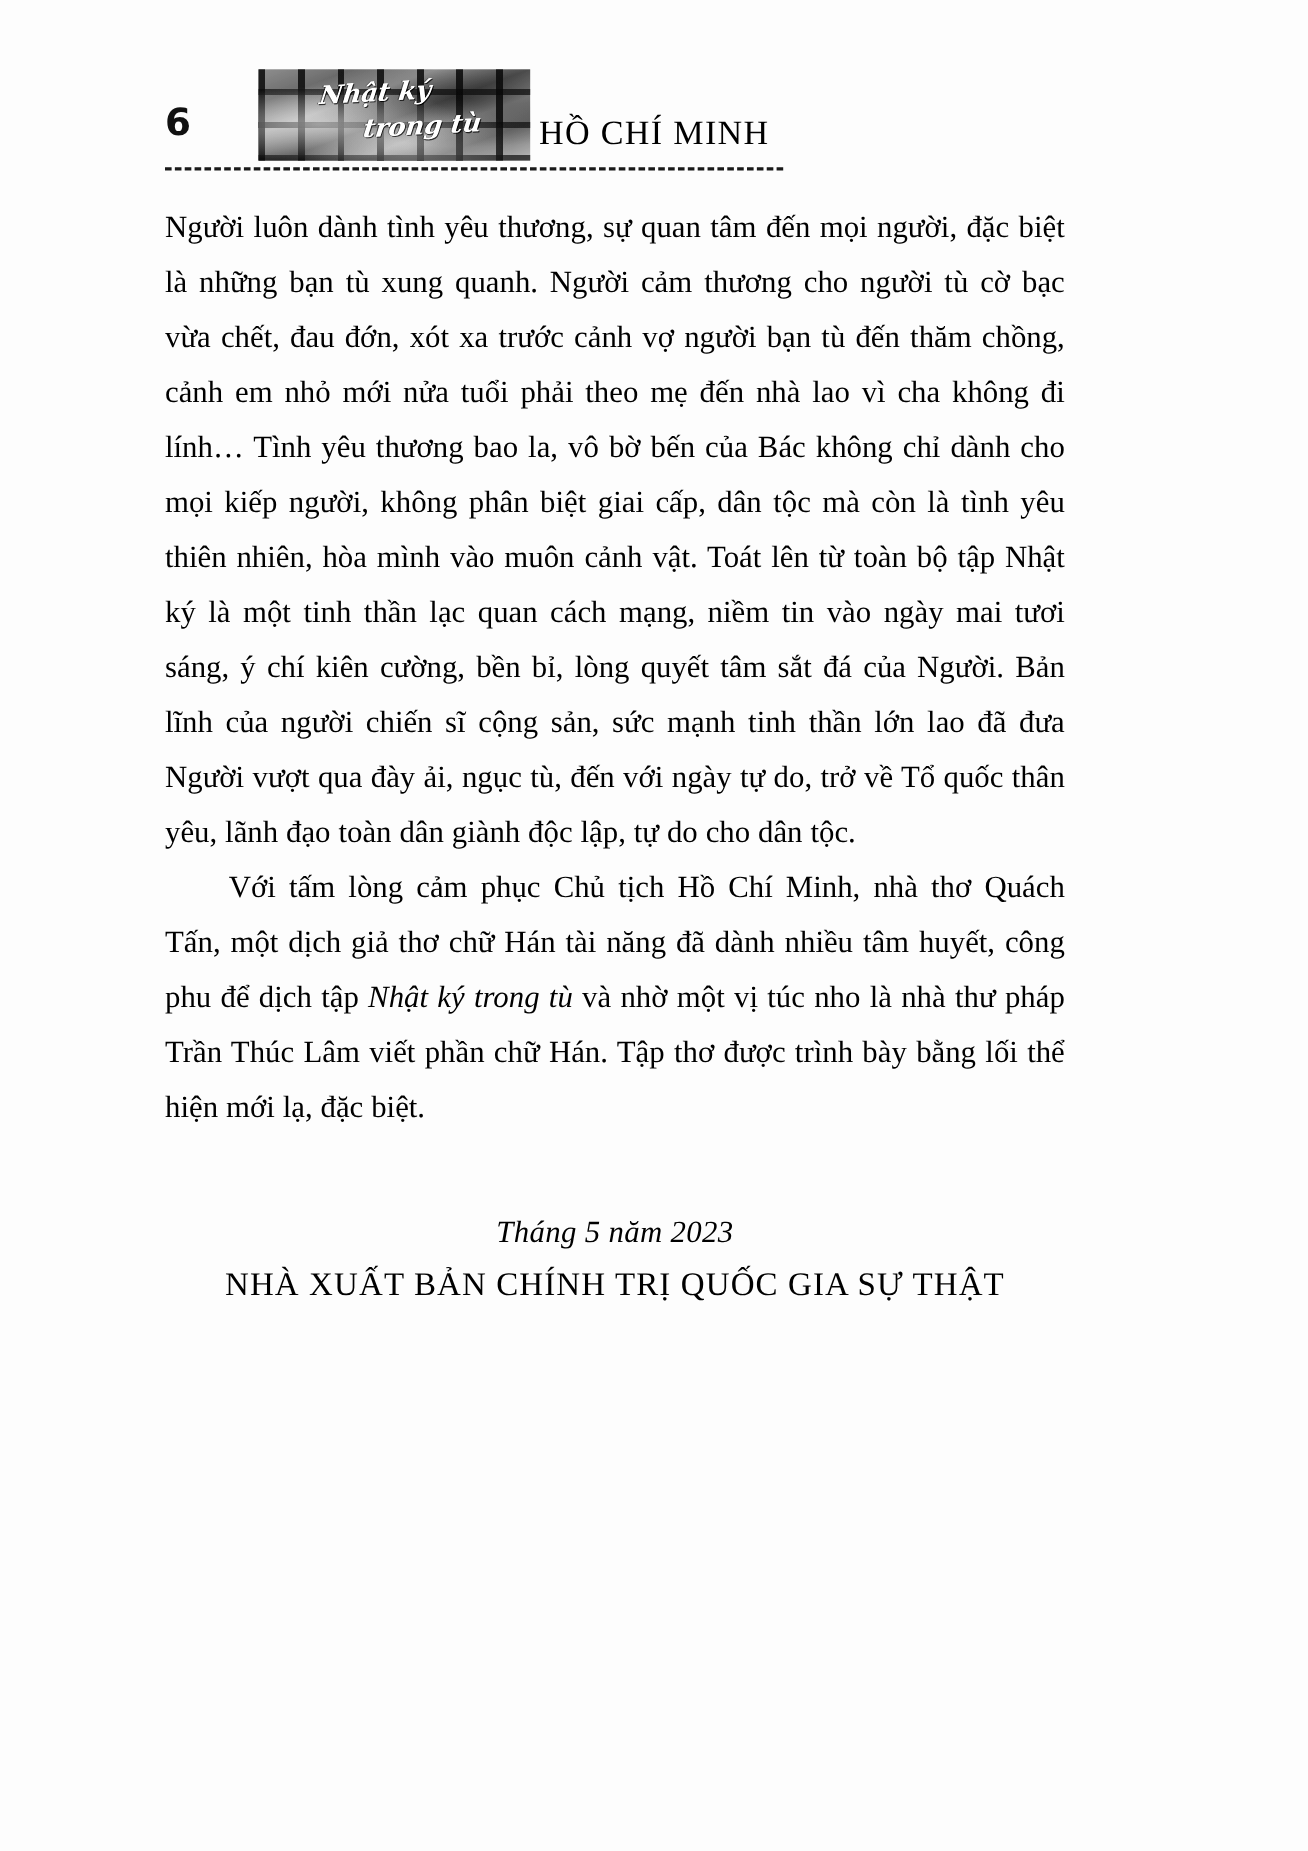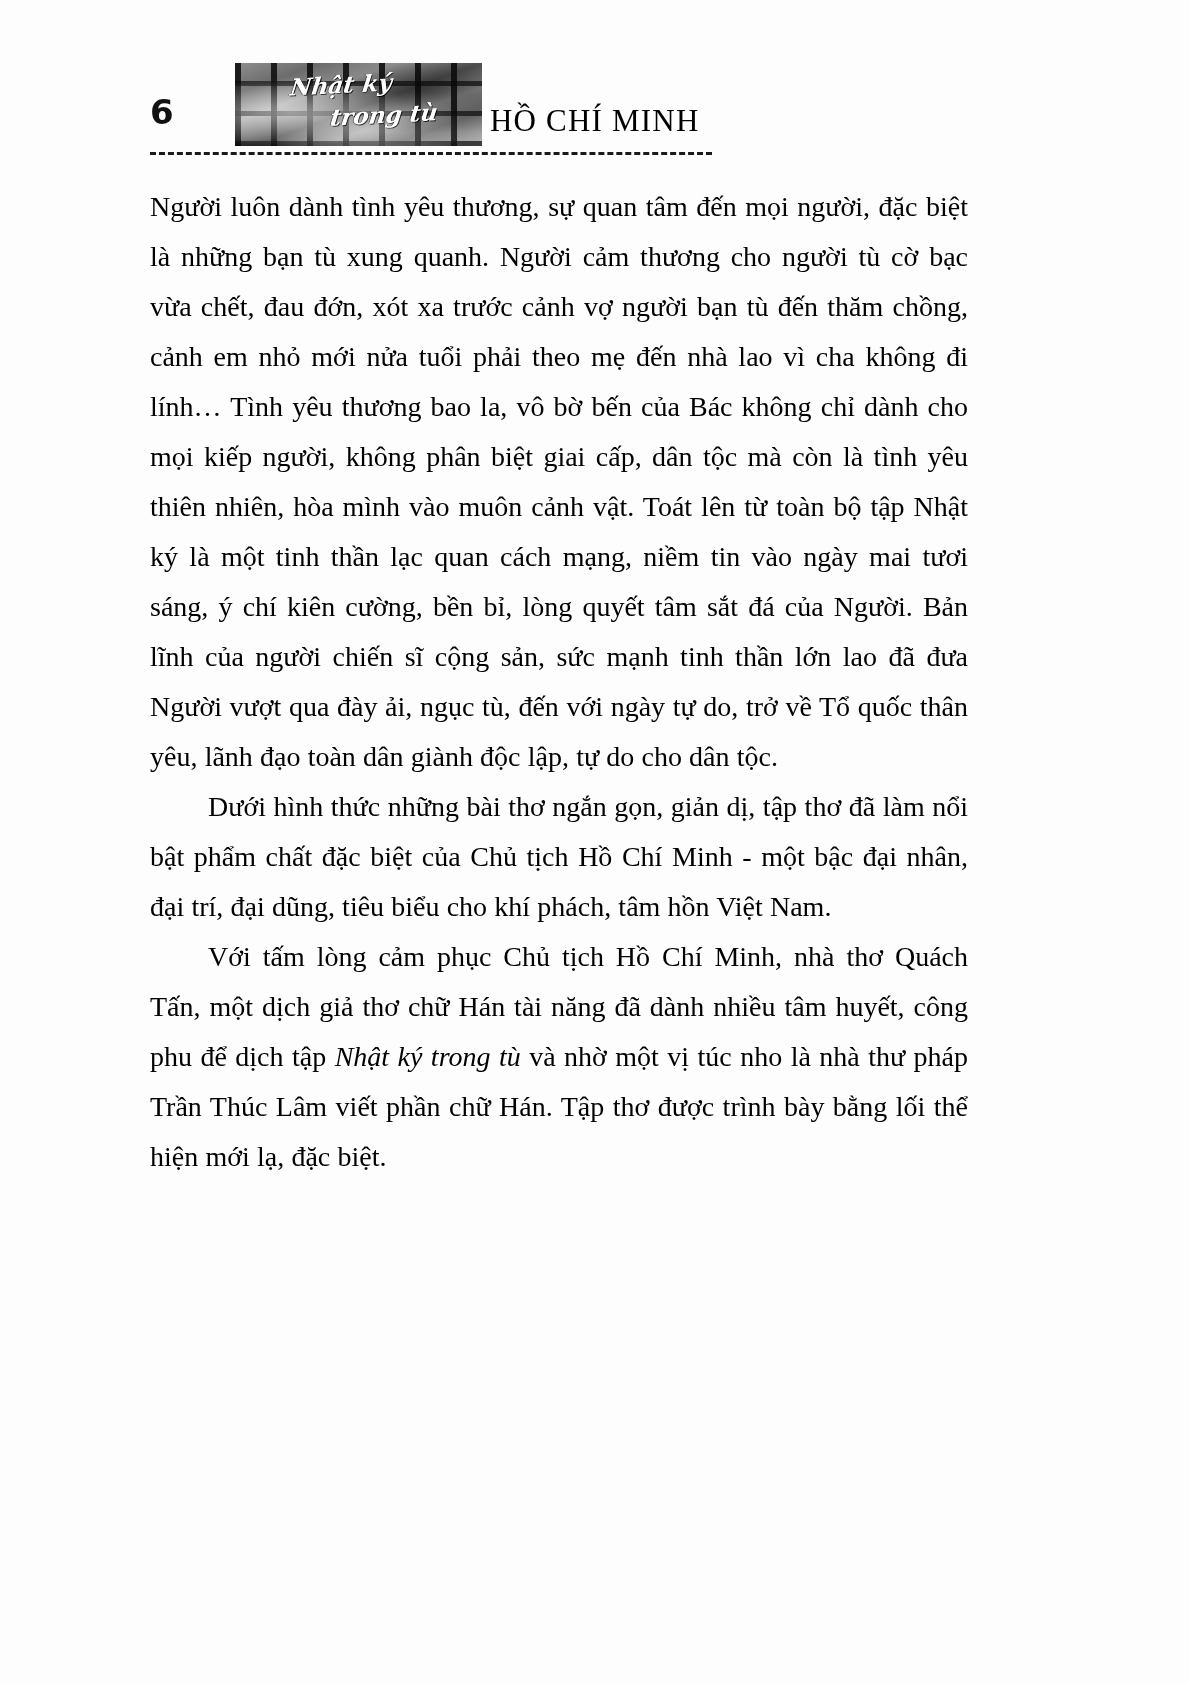--- a/index.html
+++ b/index.html
@@ -201,20 +201,23 @@
 
     <div class="running-title">HỒ CHÍ MINH</div>
   </div>
 
   <div class="rule-dashed"></div>
 
   <div class="body-col">
 
     <p class="para">Người luôn dành tình yêu thương, sự quan tâm đến mọi người, đặc biệt là những bạn tù xung quanh. Người cảm thương cho người tù cờ bạc vừa chết, đau đớn, xót xa trước cảnh vợ người bạn tù đến thăm chồng, cảnh em nhỏ mới nửa tuổi phải theo mẹ đến nhà lao vì cha không đi lính… Tình yêu thương bao la, vô bờ bến của Bác không chỉ dành cho mọi kiếp người, không phân biệt giai cấp, dân tộc mà còn là tình yêu thiên nhiên, hòa mình vào muôn cảnh vật. Toát lên từ toàn bộ tập Nhật ký là một tinh thần lạc quan cách mạng, niềm tin vào ngày mai tươi sáng, ý chí kiên cường, bền bỉ, lòng quyết tâm sắt đá của Người. Bản lĩnh của người chiến sĩ cộng sản, sức mạnh tinh thần lớn lao đã đưa Người vượt qua đày ải, ngục tù, đến với ngày tự do, trở về Tổ quốc thân yêu, lãnh đạo toàn dân giành độc lập, tự do cho dân tộc.</p>
 
-    <p class="para indent">Dưới hình thức những bài thơ ngắn gọn, giản dị, tập thơ đã làm nổi bật phẩm chất đặc biệt của Chủ tịch Hồ Chí Minh - một bậc đại nhân, đại trí, đại dũng, tiêu biểu cho khí phách, tâm hồn Việt Nam.</p>
 
     <p class="para indent"><span>Với tấm lòng cảm phục Chủ tịch Hồ Chí Minh, nhà thơ Quách Tấn, một dịch giả thơ chữ Hán tài năng đã dành nhiều tâm huyết, công phu để dịch tập </span><em class="worktitle">Nhật ký trong tù</em><span> và nhờ một vị túc nho là nhà thư pháp Trần Thúc Lâm viết phần chữ Hán. Tập thơ được trình bày bằng lối thể hiện mới lạ, đặc biệt.</span></p>
 
   </div>
 
+  <div class="colophon">
+    <div class="colophon-date">Tháng 5 năm 2023</div>
+    <div class="colophon-publisher">NHÀ XUẤT BẢN CHÍNH TRỊ QUỐC GIA SỰ THẬT</div>
+  </div>
 
 </div>
 
 </body></html>

